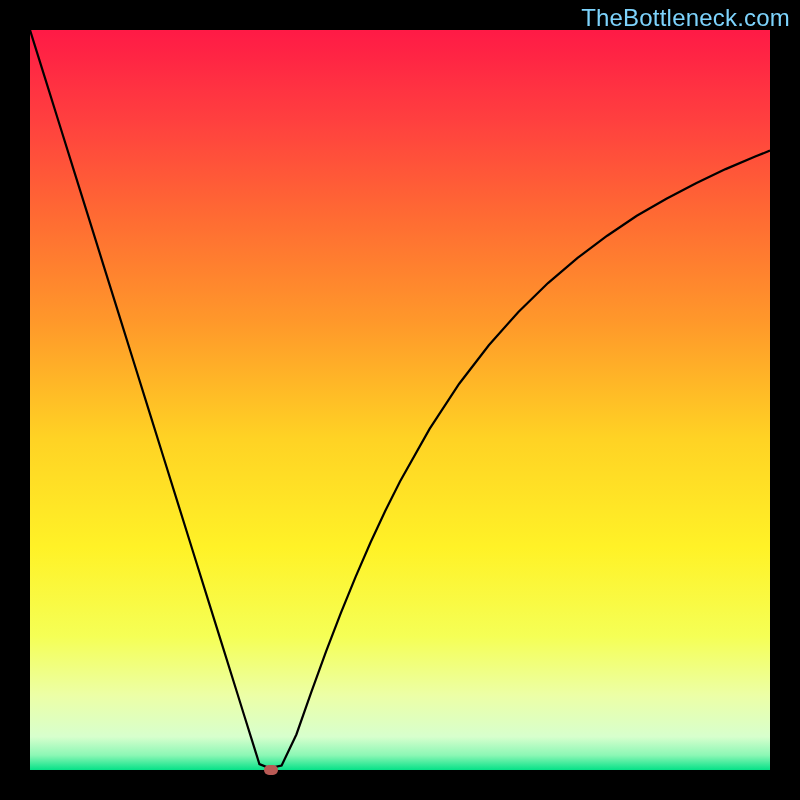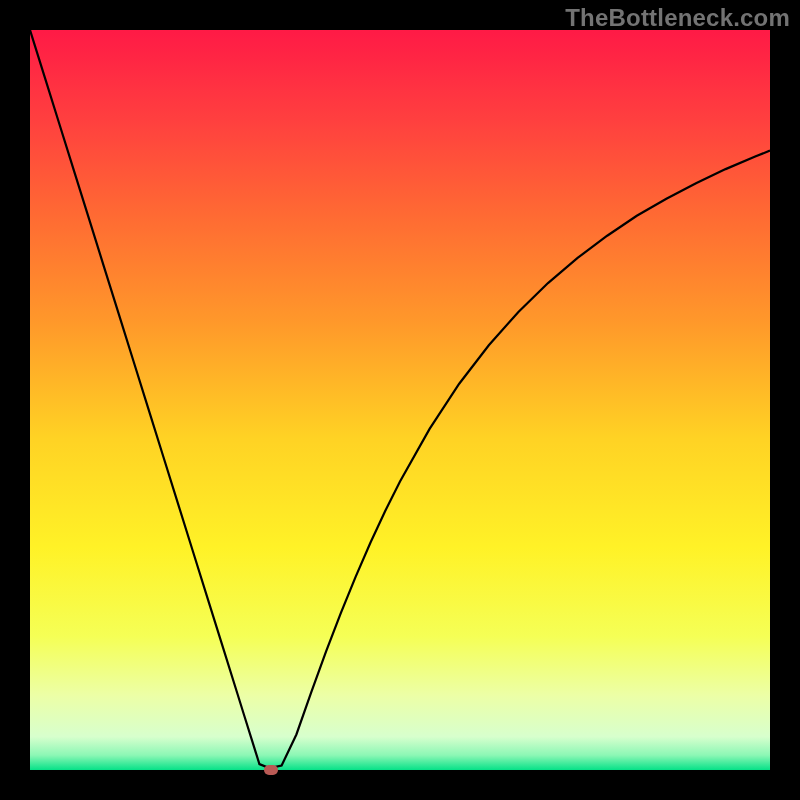--- a/index.html
+++ b/index.html
@@ -23,24 +23,24 @@
     position: absolute;
     left: 0;
     top: 0;
     width: 740px;
     height: 740px;
   }
   .watermark {
     position: absolute;
     top: 4px;
     right: 10px;
-    color: #737373;
+    color: #7dd3fc;
     font-size: 24px;
     letter-spacing: 0.2px;
-    font-weight: 700;
+    font-weight: 400;
     user-select: none;
   }
   .marker {
     position: absolute;
     width: 14px;
     height: 10px;
     background: #b95a55;
     border-radius: 5px;
     transform: translate(-50%, -50%);
   }

